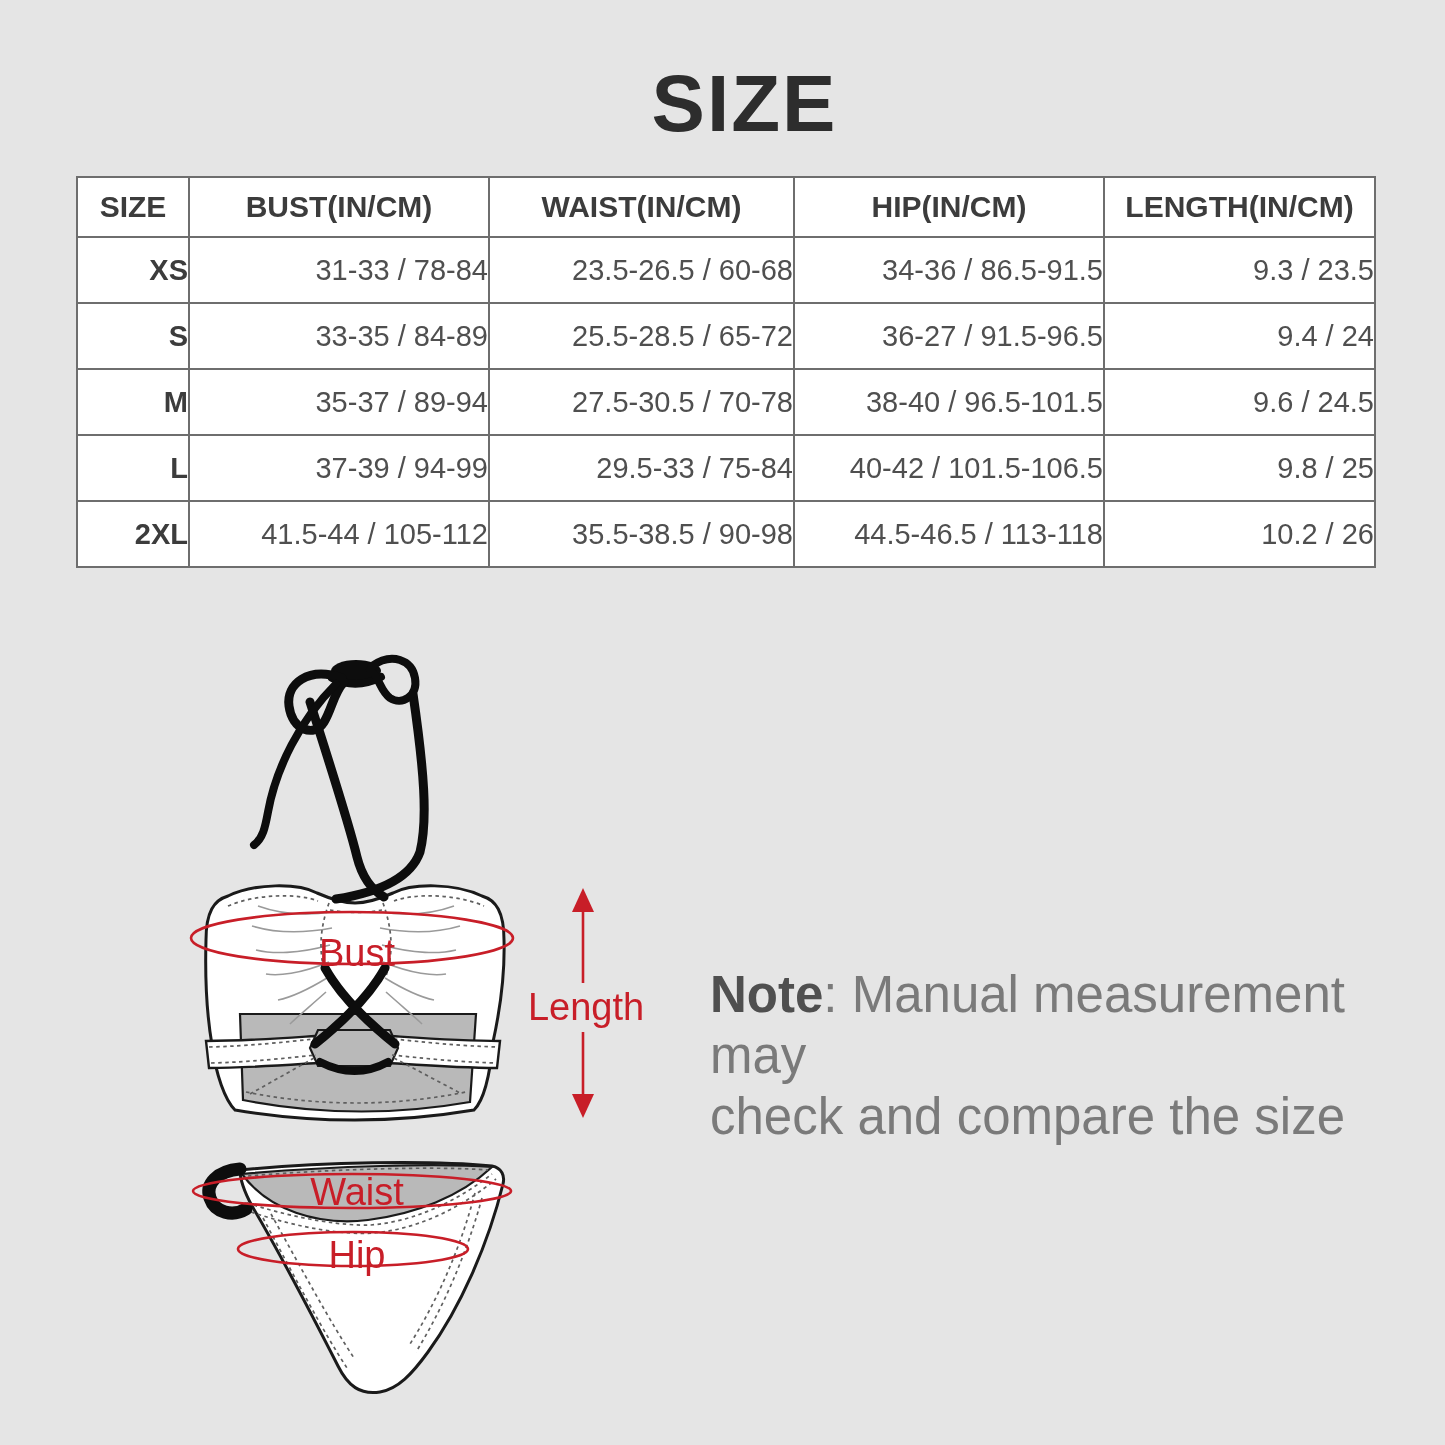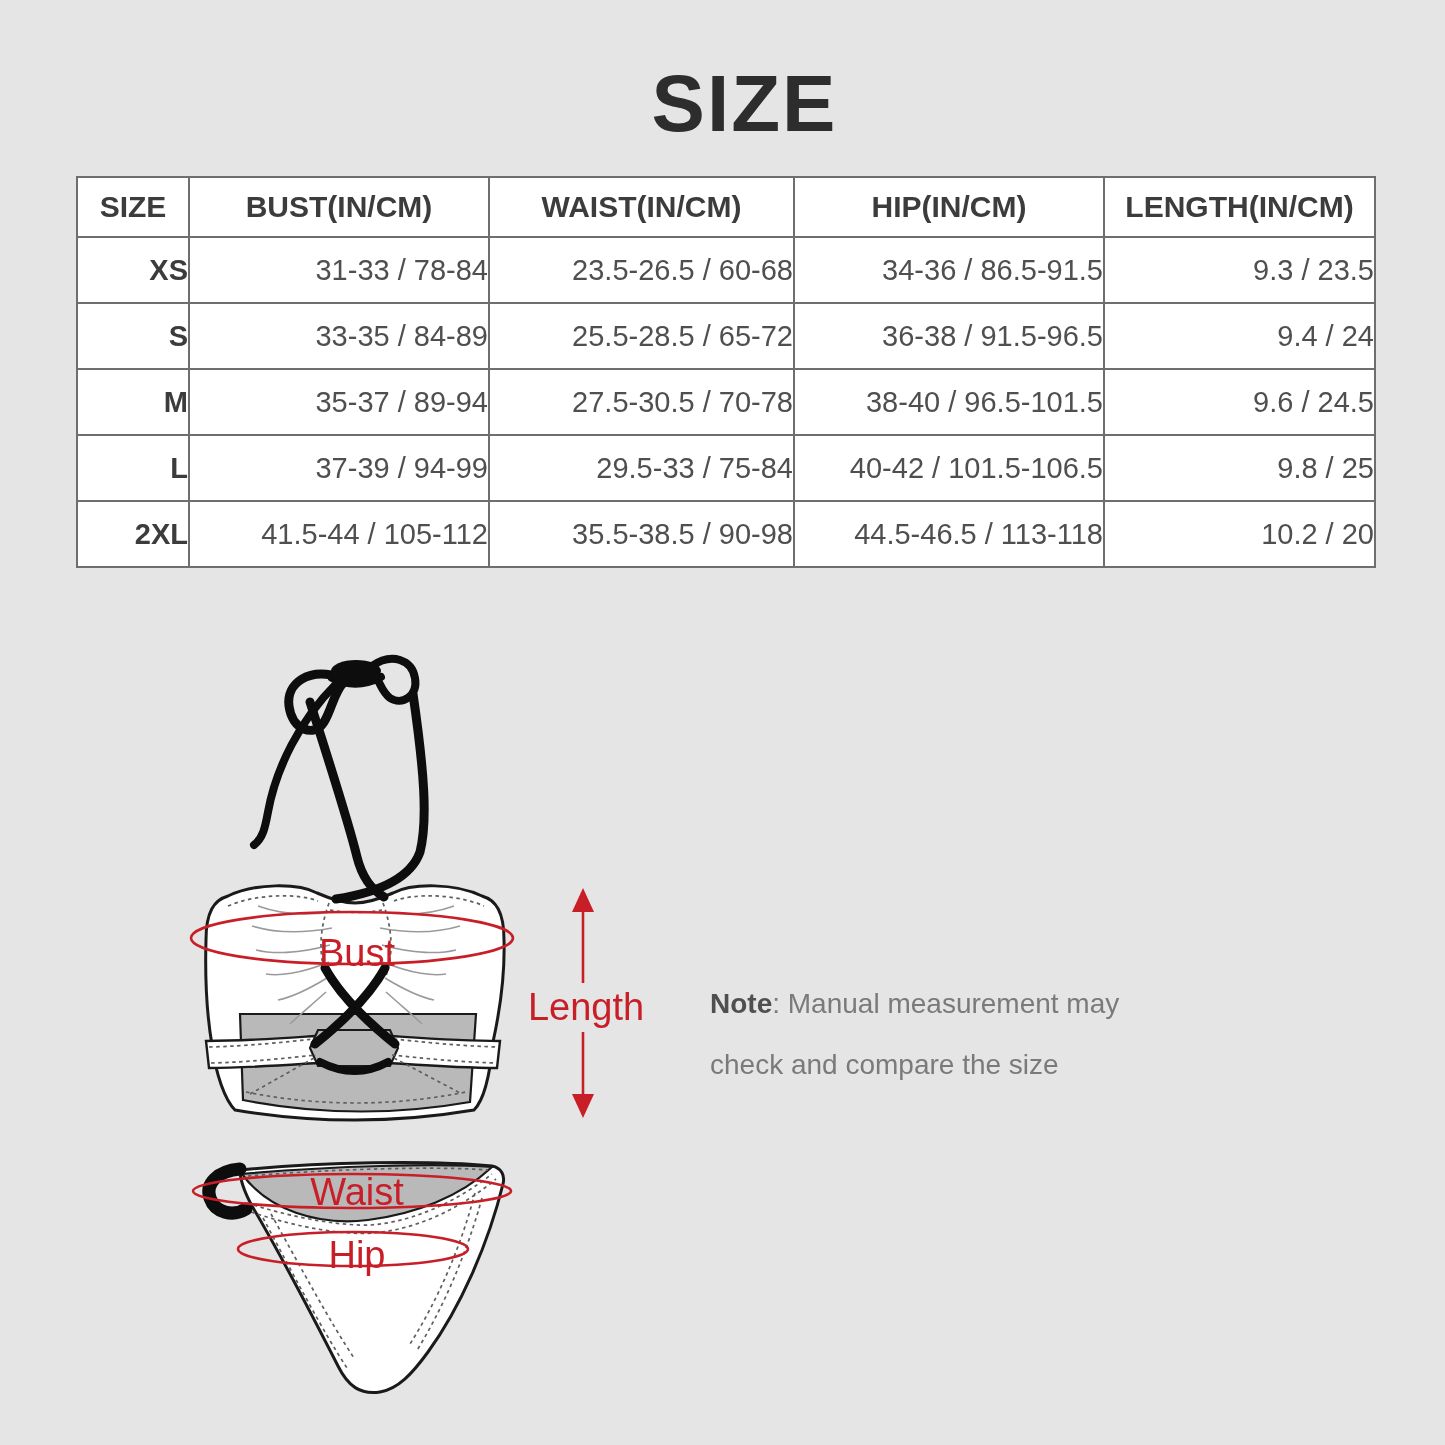--- a/index.html
+++ b/index.html
@@ -7,21 +7,21 @@
           font-family:"Liberation Sans",sans-serif;padding-left:44px;}
   .page-title{position:absolute;top:58px;left:0;width:100%;text-align:center;
               font-size:80px;font-weight:bold;letter-spacing:2px;color:#2d2d2d;}
   table.size{position:absolute;left:76px;top:176px;border-collapse:collapse;table-layout:fixed;
              width:1298px;background:#fff;}
   table.size, table.size td, table.size th{border:2px solid #6e6e6e;}
   table.size th{height:58px;font-size:30px;font-weight:bold;color:#3c3c3c;text-align:center;
                 vertical-align:middle;padding:0;}
   table.size td{height:64px;font-size:29px;color:#4f4f4f;text-align:right;vertical-align:middle;padding:0;}
   table.size td.szcol{font-weight:bold;color:#3c3c3c;}
-  .note{position:absolute;left:710px;top:964px;width:700px;font-size:28px;line-height:61px;color:#7a7a7a;margin-top:9px;}
+  .note{position:absolute;left:710px;top:964px;width:700px;font-size:51px;line-height:61px;color:#7a7a7a;}
   .note b{color:#4f4f4f;}
   #diagram{position:absolute;left:130px;top:630px;}
   .outline{fill:#ffffff;stroke:#1a1a1a;stroke-width:3;}
   .grayfill{fill:#b9b9b9;stroke:#1a1a1a;stroke-width:2.2;}
   .strap{fill:none;stroke:#0d0d0d;stroke-width:9;stroke-linecap:round;}
   .stitch{fill:none;stroke:#5f5f5f;stroke-width:1.7;stroke-dasharray:3.5 3.5;}
   .ruche{fill:none;stroke:#9a9a9a;stroke-width:1.6;}
   .redline{fill:none;stroke:var(--accent,#c81e28);stroke-width:2.6;}
   .redfill{fill:var(--accent,#c81e28);}
   .rlabel{fill:var(--accent,#c81e28);font-family:"Liberation Sans",sans-serif;font-size:38px;
@@ -54,21 +54,21 @@
       <td class="szcol">XS</td>
       <td>31-33 / 78-84</td>
       <td>23.5-26.5 / 60-68</td>
       <td>34-36 / 86.5-91.5</td>
       <td>9.3 / 23.5</td>
     </tr>
     <tr>
       <td class="szcol">S</td>
       <td>33-35 / 84-89</td>
       <td>25.5-28.5 / 65-72</td>
-      <td>36-38 / 91.5-96.5</td>
+      <td>36-27 / 91.5-96.5</td>
       <td>9.4 / 24</td>
     </tr>
     <tr>
       <td class="szcol">M</td>
       <td>35-37 / 89-94</td>
       <td>27.5-30.5 / 70-78</td>
       <td>38-40 / 96.5-101.5</td>
       <td>9.6 / 24.5</td>
     </tr>
     <tr>
@@ -76,21 +76,21 @@
       <td>37-39 / 94-99</td>
       <td>29.5-33 / 75-84</td>
       <td>40-42 / 101.5-106.5</td>
       <td>9.8 / 25</td>
     </tr>
     <tr>
       <td class="szcol">2XL</td>
       <td>41.5-44 / 105-112</td>
       <td>35.5-38.5 / 90-98</td>
       <td>44.5-46.5 / 113-118</td>
-      <td>10.2 / 20</td>
+      <td>10.2 / 26</td>
     </tr>
   </tbody>
     </table>
 
   <svg id="diagram" width="570" height="815" viewBox="130 630 570 815" xmlns="http://www.w3.org/2000/svg">
 
     <g>
 
       <path class="outline" d="M 206,940
         C 206,912 214,900 228,896 C 255,883 298,883 317,893

